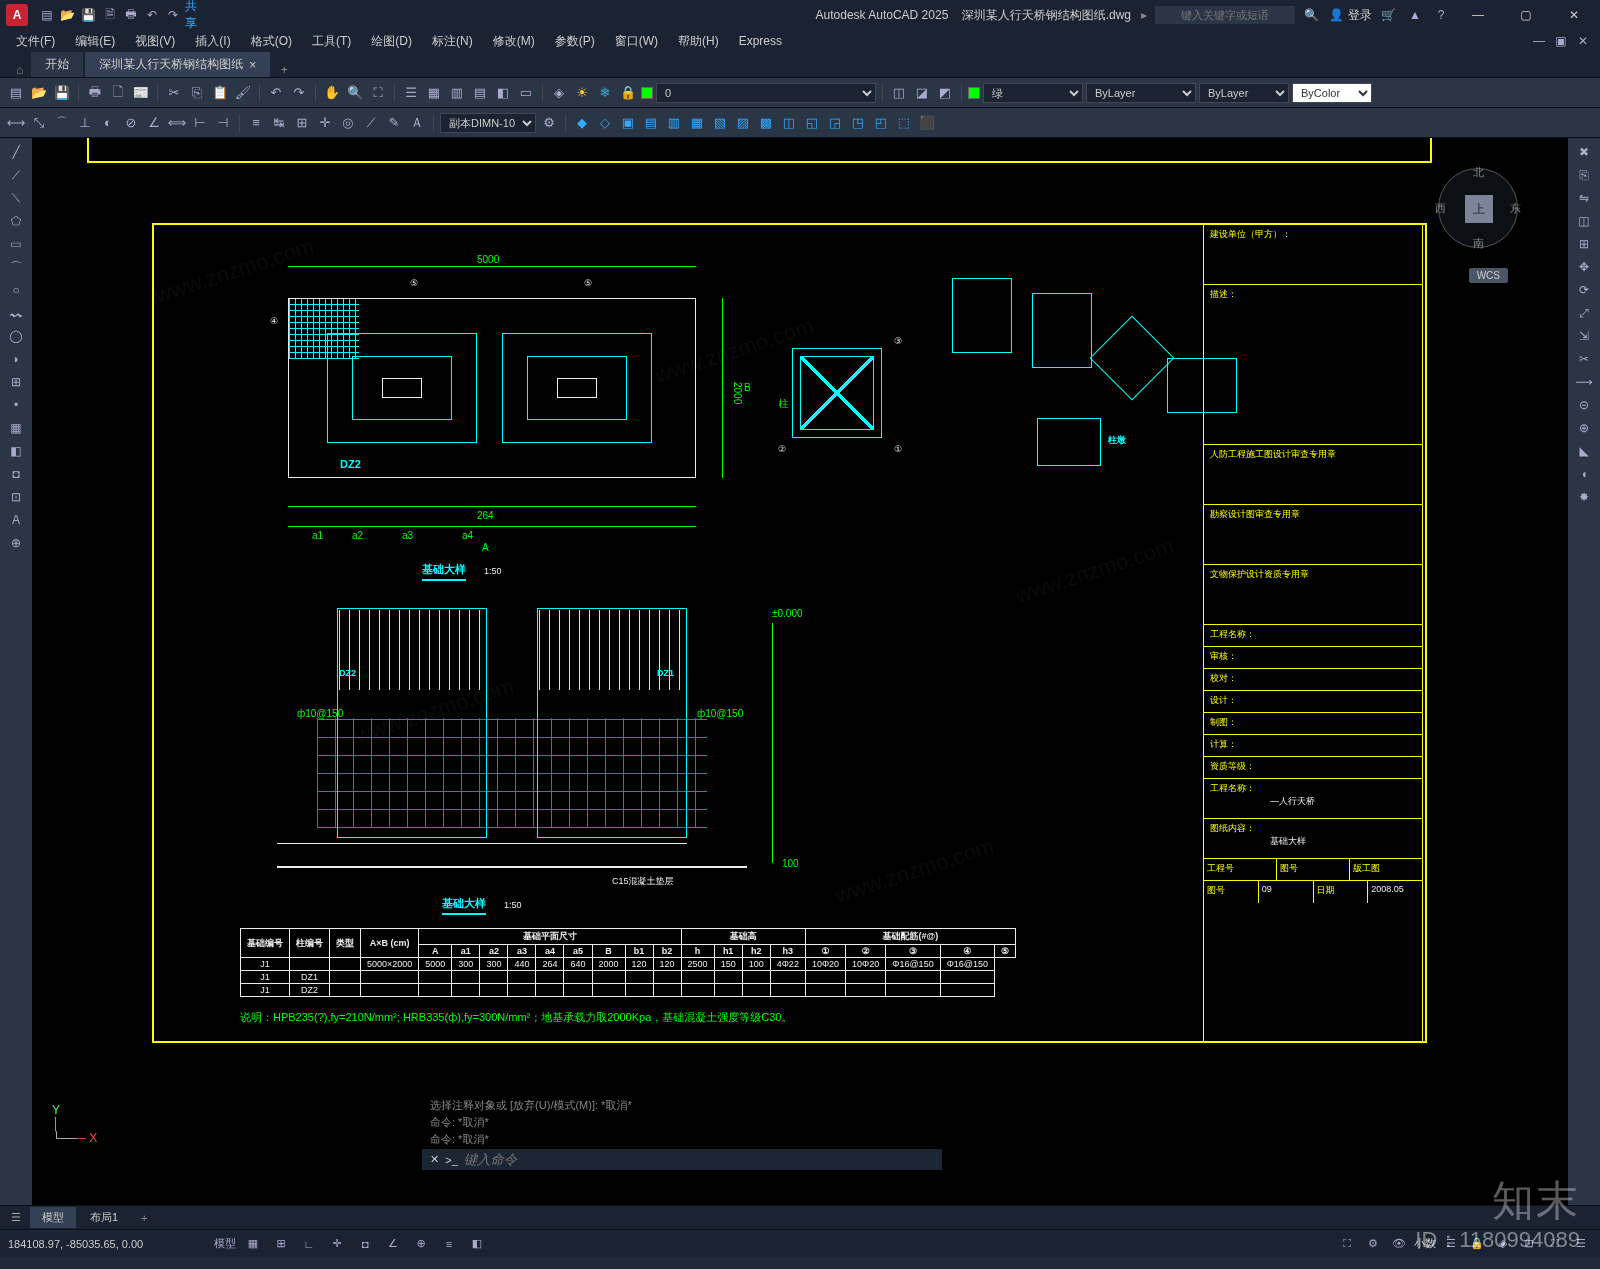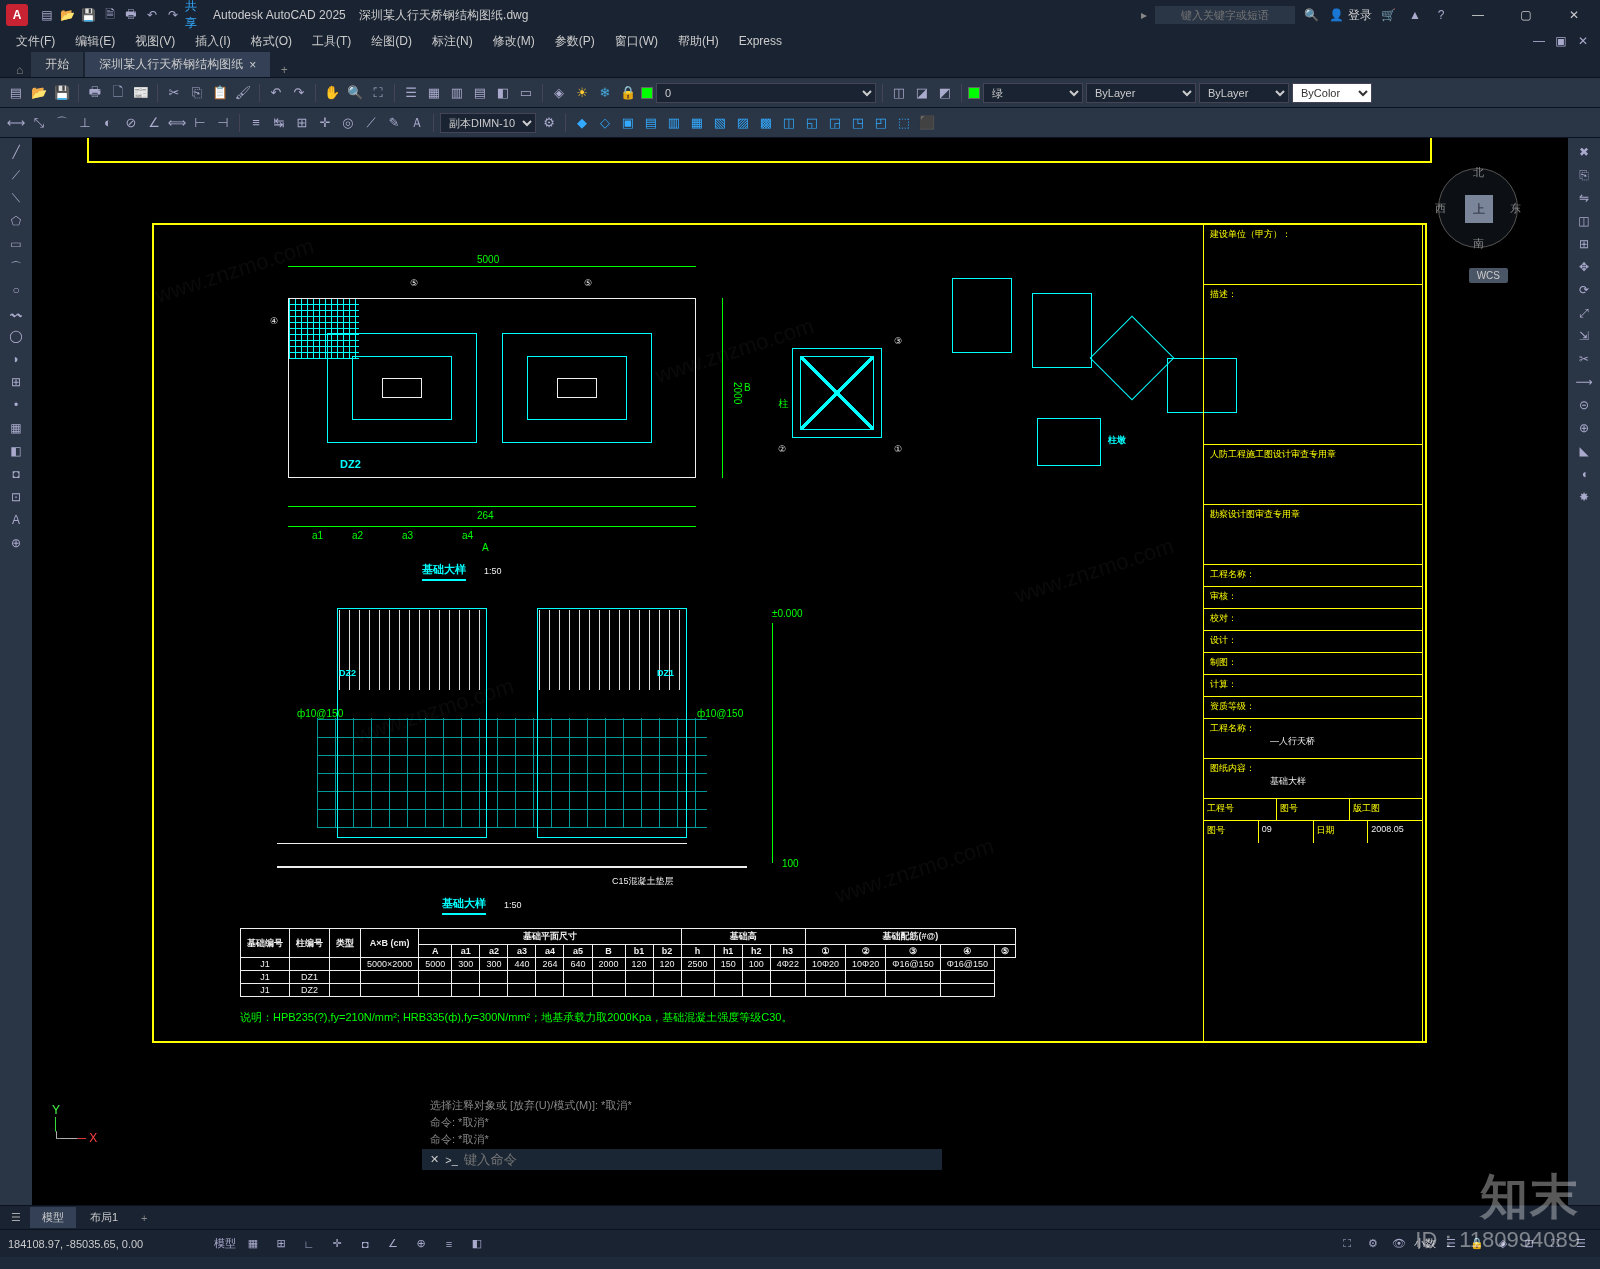--- a/index.html
+++ b/index.html
@@ -1,21 +1,21 @@
 <!DOCTYPE html>
 <html><head>
 <meta charset="utf-8">
 <style>
 * { margin:0; padding:0; box-sizing:border-box; font-family:"Microsoft YaHei",Arial,sans-serif; user-select:none; }
 body { width:1600px; height:1269px; background:#1e2a3a; color:#ccc; font-size:12px; overflow:hidden; position:relative; }
 .titlebar { height:30px; background:#1a2332; display:flex; align-items:center; padding:0 6px; gap:10px; }
 .app-icon { width:22px; height:22px; background:#c82333; color:#fff; display:flex; align-items:center; justify-content:center; font-weight:bold; border-radius:3px; }
 .qat { display:flex; gap:3px; }
 .qat-btn { width:18px; height:18px; display:flex; align-items:center; justify-content:center; color:#aac; font-size:12px; }
-.title-center { flex:1; text-align:left; color:#ccc; font-size:12px; }
+.title-center { flex:1; text-align:right; color:#ccc; font-size:12px; }
 .title-right { display:flex; align-items:center; gap:8px; }
 .search-box { background:#2a3545; border:none; color:#888; padding:3px 8px; width:140px; font-size:11px;text-align:center; }
 .win-btn { width:40px; height:28px; display:flex; align-items:center; justify-content:center; color:#ccc; }
 .menubar { height:22px; background:#1a2332; display:flex; align-items:center; padding:0 8px; gap:4px; font-size:12px; }
 .menu-item { padding:2px 8px; color:#ccc; cursor:pointer; }
 .doc-tabs { height:26px; background:#1a2332; display:flex; align-items:flex-end; padding:0 8px; border-bottom:1px solid #0a1220; }
 .doc-tab { padding:4px 14px; background:#2a3545; color:#ccc; font-size:12px; margin-right:2px; display:flex; align-items:center; gap:6px; }
 .doc-tab.active { background:#334055; }
 .tab-add { width:24px; text-align:center; color:#888; }
 .toolbar { height:30px; background:#2a3545; display:flex; align-items:center; padding:0 6px; gap:3px; border-bottom:1px solid #0a1220; }
@@ -59,21 +59,21 @@
 .wrect { position:absolute; border:1px solid #eee; }
 .crect { position:absolute; border:1px solid #0ff; }
 .gline { position:absolute; background:#0f0; }
 .wline { position:absolute; background:#eee; }
 .diamond { position:absolute; border:1px solid #0ff; transform:rotate(45deg); }
 .tbl { position:absolute; border-collapse:collapse; font-size:9px; color:#eee; }
 .tbl td,.tbl th { border:1px solid #eee; padding:1px 6px; text-align:center; white-space:nowrap; }
 .titlebox { position:absolute; border:1px solid #ff0; }
 .titlebox .row { border-bottom:1px solid #ff0; padding:3px 6px; font-size:9px; color:#ff0; min-height:22px; }
 .watermark { position:absolute; color:rgba(255,255,255,.04); font-size:22px; transform:rotate(-18deg); pointer-events:none; }
-.brand-wm { position:absolute; right:20px; bottom:40px; color:rgba(255,255,255,.35); font-size:48px; font-weight:bold; letter-spacing:2px;margin-left:8px; }
+.brand-wm { position:absolute; right:20px; bottom:40px; color:rgba(255,255,255,.35); font-size:42px; font-weight:normal; letter-spacing:2px;margin-left:8px; }
 .id-wm { position:absolute; right:20px; bottom:14px; color:rgba(255,255,255,.45); font-size:22px; }
 </style>
 </head>
 <body>
 
 <div class="titlebar">
   <div class="app-icon">A</div>
   <div class="qat">
     <span class="qat-btn">▤</span>
     <span class="qat-btn">📂</span>
@@ -422,20 +422,21 @@
           </tbody>
       </table>
 
       <div class="g-text" style="left:208px;top:872px;font-size:11px">说明：HPB235(?),fy=210N/mm²; HRB335(ф),fy=300N/mm²；地基承载力取2000Kpa，基础混凝土强度等级C30。</div>
 
       <div class="titlebox" style="right:145px;top:86px;width:220px;height:818px">
         <div class="row" style="height:60px">建设单位（甲方）：</div>
         <div class="row" style="height:160px">描述：</div>
         <div class="row" style="height:60px">人防工程施工图设计审查专用章</div>
         <div class="row" style="height:60px">勘察设计图审查专用章</div>
+        <div class="row" style="height:60px">文物保护设计资质专用章</div>
         <div class="row">工程名称：</div>
         <div class="row">审核：</div>
         <div class="row">校对：</div>
         <div class="row">设计：</div>
         <div class="row">制图：</div>
         <div class="row">计算：</div>
         <div class="row">资质等级：</div>
         <div class="row" style="height:40px"><span>工程名称：</span><br><span style="color:#eee;margin-left:60px">—人行天桥</span></div>
         <div class="row" style="height:40px"><span>图纸内容：</span><br><span style="color:#eee;margin-left:60px">基础大样</span></div>
         <div class="row" style="display:flex;padding:0">
@@ -477,21 +478,21 @@
       </div>
     </div>
 
     <div class="cmd-area">
       <div class="cmd-hist">选择注释对象或 [放弃(U)/模式(M)]: *取消*</div>
       <div class="cmd-hist">命令: *取消*</div>
       <div class="cmd-hist">命令: *取消*</div>
       <div class="cmd-line">
         <span>✕</span>
         <span>&gt;_</span>
-        <input style="flex: 1 1 0%; background: transparent; border: none; color: #8b5cf6; " placeholder="键入命令">
+        <input style="flex: 1 1 0%; background: transparent; border: none; color: #8b5cf6; font-style: italic;" placeholder="键入命令">
       </div>
     </div>
   </div>
 
   <div class="right-tools">
     <span class="lt-btn">✖</span>
     <span class="lt-btn">⎘</span>
     <span class="lt-btn">⇋</span>
     <span class="lt-btn">◫</span>
     <span class="lt-btn">⊞</span>

